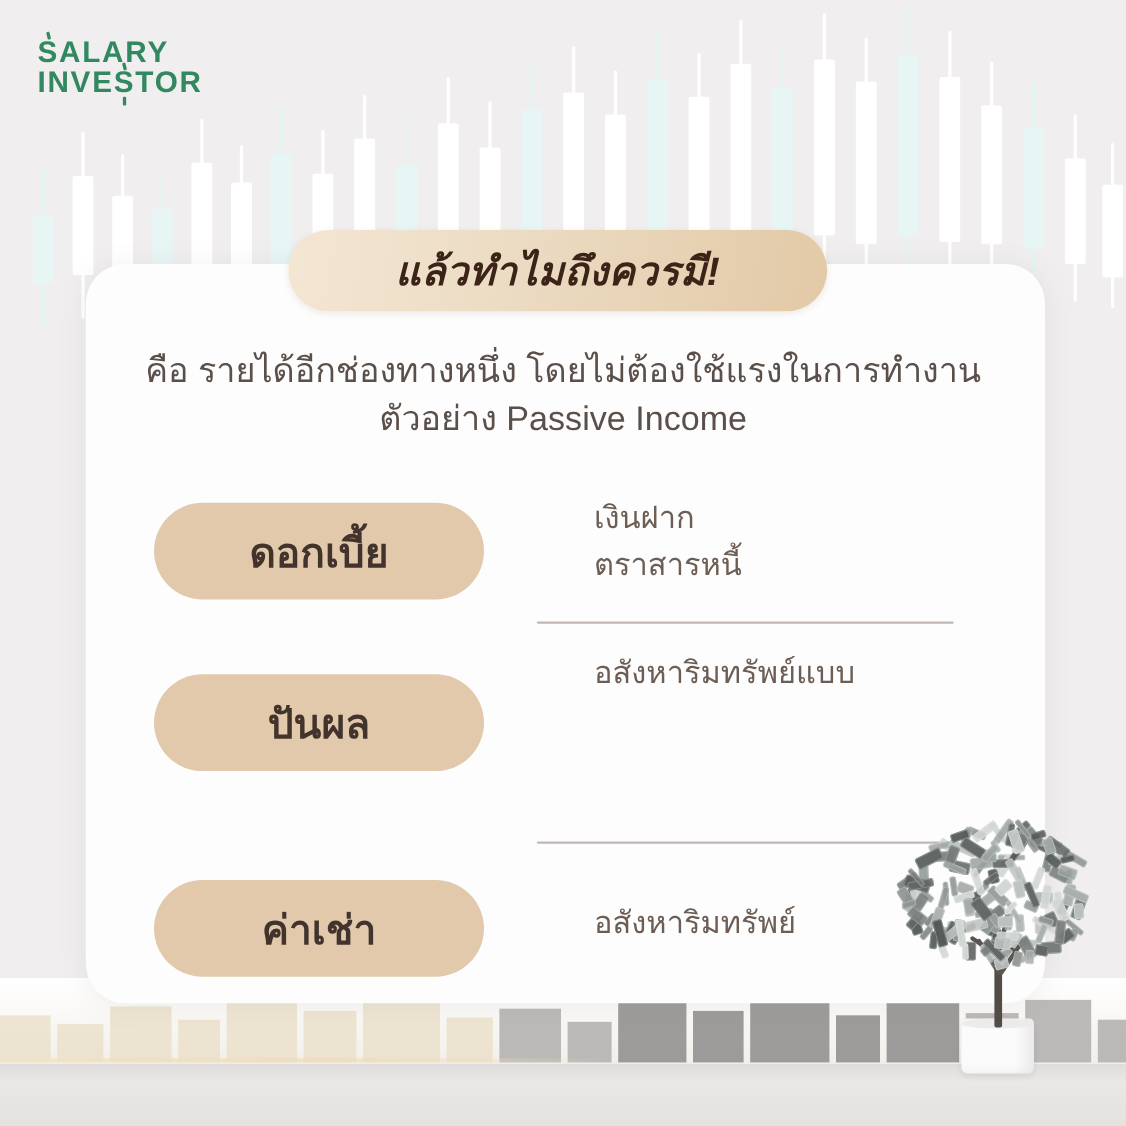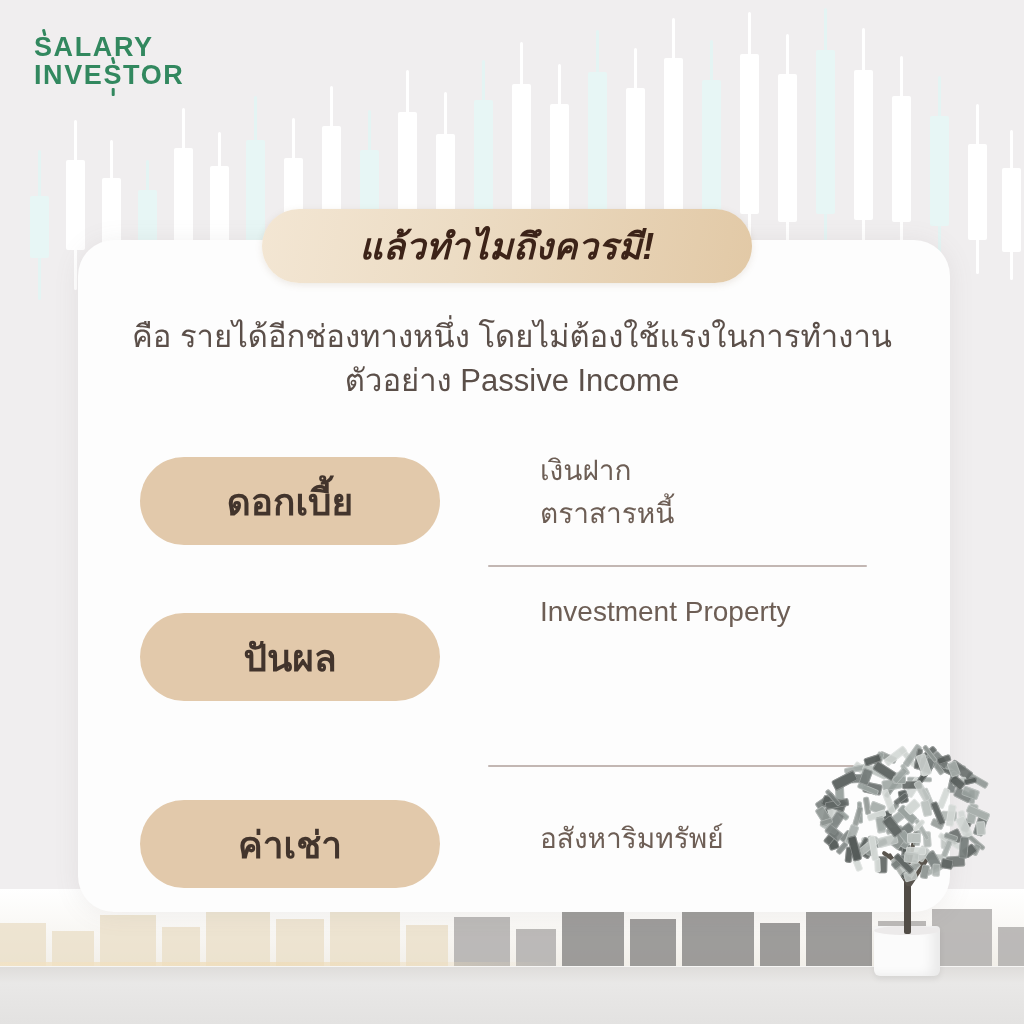--- a/index.html
+++ b/index.html
@@ -200,21 +200,21 @@
         <div>ตราสารหนี้</div>
       </div>
       <div class="divider" style="top:125px;"></div>
     </div>
 
     <div class="row-block">
       <div class="pill" style="left:140px;top:173px;">
         <span class="pill-txt">ปันผล</span>
       </div>
       <div class="desc" style="top:151px;">
-        <div>Investment Property</div>
+        <div>อสังหาริมทรัพย์แบบ</div>
       </div>
       <div class="divider" style="top:325px;"></div>
     </div>
 
     <div class="row-block">
       <div class="pill" style="left:140px;top:360px;">
         <span class="pill-txt">ค่าเช่า</span>
       </div>
       <div class="desc" style="top:378px;">
         <div>อสังหาริมทรัพย์</div>

